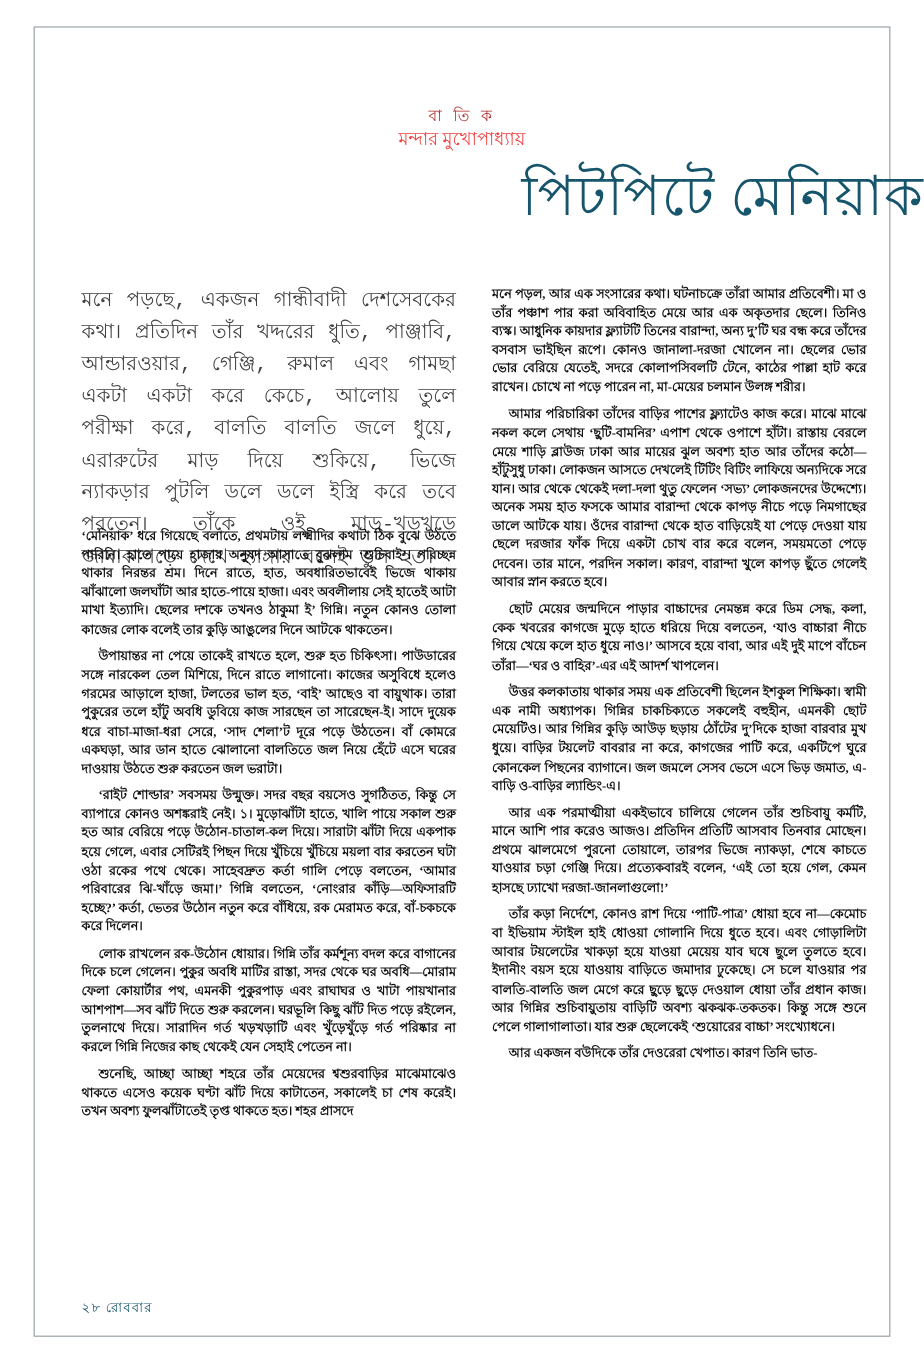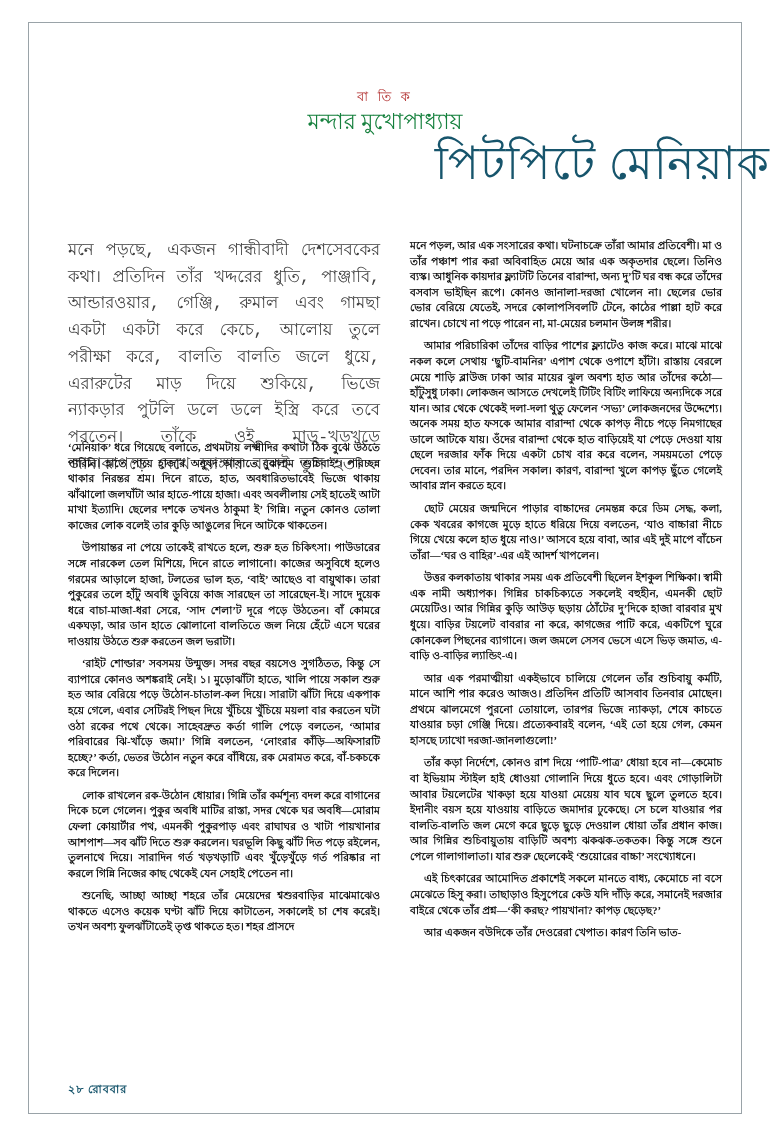--- a/index.html
+++ b/index.html
@@ -38,22 +38,22 @@
     letter-spacing: 3px;
     font-family: "Liberation Sans", sans-serif;
     margin-top: 35px;
   }
   .byline {
     position: absolute;
     top: 104px;
     left: 0;
     right: 0;
     text-align: center;
-    color: #15803d;
-    font-size: 22px;
+    color: #ef4444;
+    font-size: 15px;
     font-family: "Liberation Serif", serif;
   }
   .headline {
     position: absolute;
     top: 138px;
     left: 0;
     right: 0;
     text-align: right;
     color: #17556c;
     font-size: 46px;
@@ -101,21 +101,20 @@
   .col p + p { margin-top: 7px; }
   .col p.ind { text-indent: 14px; }
   .footer {
     position: absolute;
     left: 68px;
     bottom: 36px;
     font-size: 11px;
     color: #17556c;
     font-family: "Liberation Serif", serif;
     letter-spacing: 1px;
-    font-weight: bold;
   }
 </style>
 </head>
 <body>
 
 <div class="page">
   <div class="border-frame"></div>
 
   <div class="kicker">বা তি ক</div>
   <div class="byline">মন্দার মুখোপাধ্যায়</div>
@@ -133,19 +132,18 @@
         <p class="ind">শুনেছি, আচ্ছা আচ্ছা শহরে তাঁর মেয়েদের শ্বশুরবাড়ির মাঝেমাঝেও থাকতে এসেও কয়েক ঘণ্টা ঝাঁট দিয়ে কাটাতেন, সকালেই চা শেষ করেই। তখন অবশ্য ফুলঝাঁটাতেই তৃপ্ত থাকতে হত। শহর প্রাসদে</p>
       </div>
     </div>
     <div class="col right">
       <p>মনে পড়ল, আর এক সংসারের কথা। ঘটনাচক্রে তাঁরা আমার প্রতিবেশী। মা ও তাঁর পঞ্চাশ পার করা অবিবাহিত মেয়ে আর এক অকৃতদার ছেলে। তিনিও ব্যস্ক। আধুনিক কায়দার ফ্ল্যাটটি তিনের বারান্দা, অন্য দু’টি ঘর বন্ধ করে তাঁদের বসবাস ভাইছিন রূপে। কোনও জানালা-দরজা খোলেন না। ছেলের ভোর ভোর বেরিয়ে যেতেই, সদরে কোলাপসিবলটি টেনে, কাঠের পাল্লা হাট করে রাখেন। চোখে না পড়ে পারেন না, মা-মেয়ের চলমান উলঙ্গ শরীর।</p>
       <p class="ind">আমার পরিচারিকা তাঁদের বাড়ির পাশের ফ্ল্যাটেও কাজ করে। মাঝে মাঝে নকল কলে সেথায় ‘ছুটি-বামনির’ এপাশ থেকে ওপাশে হাঁটা। রাস্তায় বেরলে মেয়ে শাড়ি ব্লাউজ ঢাকা আর মায়ের ঝুল অবশ্য হাত আর তাঁদের কঠো—হাঁটুসুধু ঢাকা। লোকজন আসতে দেখলেই টিটিং বিটিং লাফিয়ে অন্যদিকে সরে যান। আর থেকে থেকেই দলা-দলা থুতু ফেলেন ‘সভ্য’ লোকজনদের উদ্দেশ্যে। অনেক সময় হাত ফসকে আমার বারান্দা থেকে কাপড় নীচে পড়ে নিমগাছের ডালে আটকে যায়। ওঁদের বারান্দা থেকে হাত বাড়িয়েই যা পেড়ে দেওয়া যায় ছেলে দরজার ফাঁক দিয়ে একটা চোখ বার করে বলেন, সময়মতো পেড়ে দেবেন। তার মানে, পরদিন সকাল। কারণ, বারান্দা খুলে কাপড় ছুঁতে গেলেই আবার স্নান করতে হবে।</p>
       <p class="ind">ছোট মেয়ের জন্মদিনে পাড়ার বাচ্চাদের নেমন্তন্ন করে ডিম সেদ্ধ, কলা, কেক খবরের কাগজে মুড়ে হাতে ধরিয়ে দিয়ে বলতেন, ‘যাও বাচ্চারা নীচে গিয়ে খেয়ে কলে হাত ধুয়ে নাও।’ আসবে হয়ে বাবা, আর এই দুই মাপে বাঁচেন তাঁরা—‘ঘর ও বাহির’-এর এই আদর্শ খাপলেন।</p>
       <p class="ind">উত্তর কলকাতায় থাকার সময় এক প্রতিবেশী ছিলেন ইশকুল শিক্ষিকা। স্বামী এক নামী অধ্যাপক। গিন্নির চাকচিক্যতে সকলেই বহুহীন, এমনকী ছোট মেয়েটিও। আর গিন্নির কুড়ি আউড় ছড়ায় ঠোঁটের দু’দিকে হাজা বারবার মুখ ধুয়ে। বাড়ির টয়লেট বাবরার না করে, কাগজের পাটি করে, একটিপে ঘুরে কোনকেল পিছনের ব্যাগানে। জল জমলে সেসব ভেসে এসে ভিড় জমাত, এ-বাড়ি ও-বাড়ির ল্যান্ডিং-এ।</p>
       <p class="ind">আর এক পরমাত্মীয়া একইভাবে চালিয়ে গেলেন তাঁর শুচিবায়ু কর্মটি, মানে আশি পার করেও আজও। প্রতিদিন প্রতিটি আসবাব তিনবার মোছেন। প্রথমে ঝালমেগে পুরনো তোয়ালে, তারপর ভিজে ন্যাকড়া, শেষে কাচতে যাওয়ার চড়া গেঞ্জি দিয়ে। প্রত্যেকবারই বলেন, ‘এই তো হয়ে গেল, কেমন হাসছে ঢ্যাখো দরজা-জানলাগুলো!’</p>
       <p class="ind">তাঁর কড়া নির্দেশে, কোনও রাশ দিয়ে ‘পাটি-পাত্র’ ধোয়া হবে না—কেমোচ বা ইভিয়াম স্টাইল হাই ধোওয়া গোলানি দিয়ে ধুতে হবে। এবং গোড়ালিটা আবার টয়লেটের খাকড়া হয়ে যাওয়া মেয়েয় যাব ঘষে ছুলে তুলতে হবে। ইদানীং বয়স হয়ে যাওয়ায় বাড়িতে জমাদার ঢুকেছে। সে চলে যাওয়ার পর বালতি-বালতি জল মেগে করে ছুড়ে ছুড়ে দেওয়াল ধোয়া তাঁর প্রধান কাজ। আর গিন্নির শুচিবায়ুতায় বাড়িটি অবশ্য ঝকঝক-তকতক। কিন্তু সঙ্গে শুনে পেলে গালাগালাতা। যার শুরু ছেলেকেই ‘শুয়োরের বাচ্চা’ সংখ্যোধনে।</p>
-      <p class="ind">এই চিৎকারের আমোদিত প্রকাশেই সকলে মানতে বাধ্য, কেমোচে না বসে মেঝেতে হিসু করা। তাছাড়াও হিসুপেরে কেউ যদি দাঁড়ি করে, সমানেই দরজার বাইরে থেকে তাঁর প্রশ্ন—‘কী করছ? পায়খানা? কাপড় ছেড়েছ?’</p>
       <p class="ind">আর একজন বউদিকে তাঁর দেওরেরা খেপাত। কারণ তিনি ভাত-</p>
     </div>
   </div>
 
   <div class="footer">২৮ রোববার</div>
 </div>
 
 </body></html>

